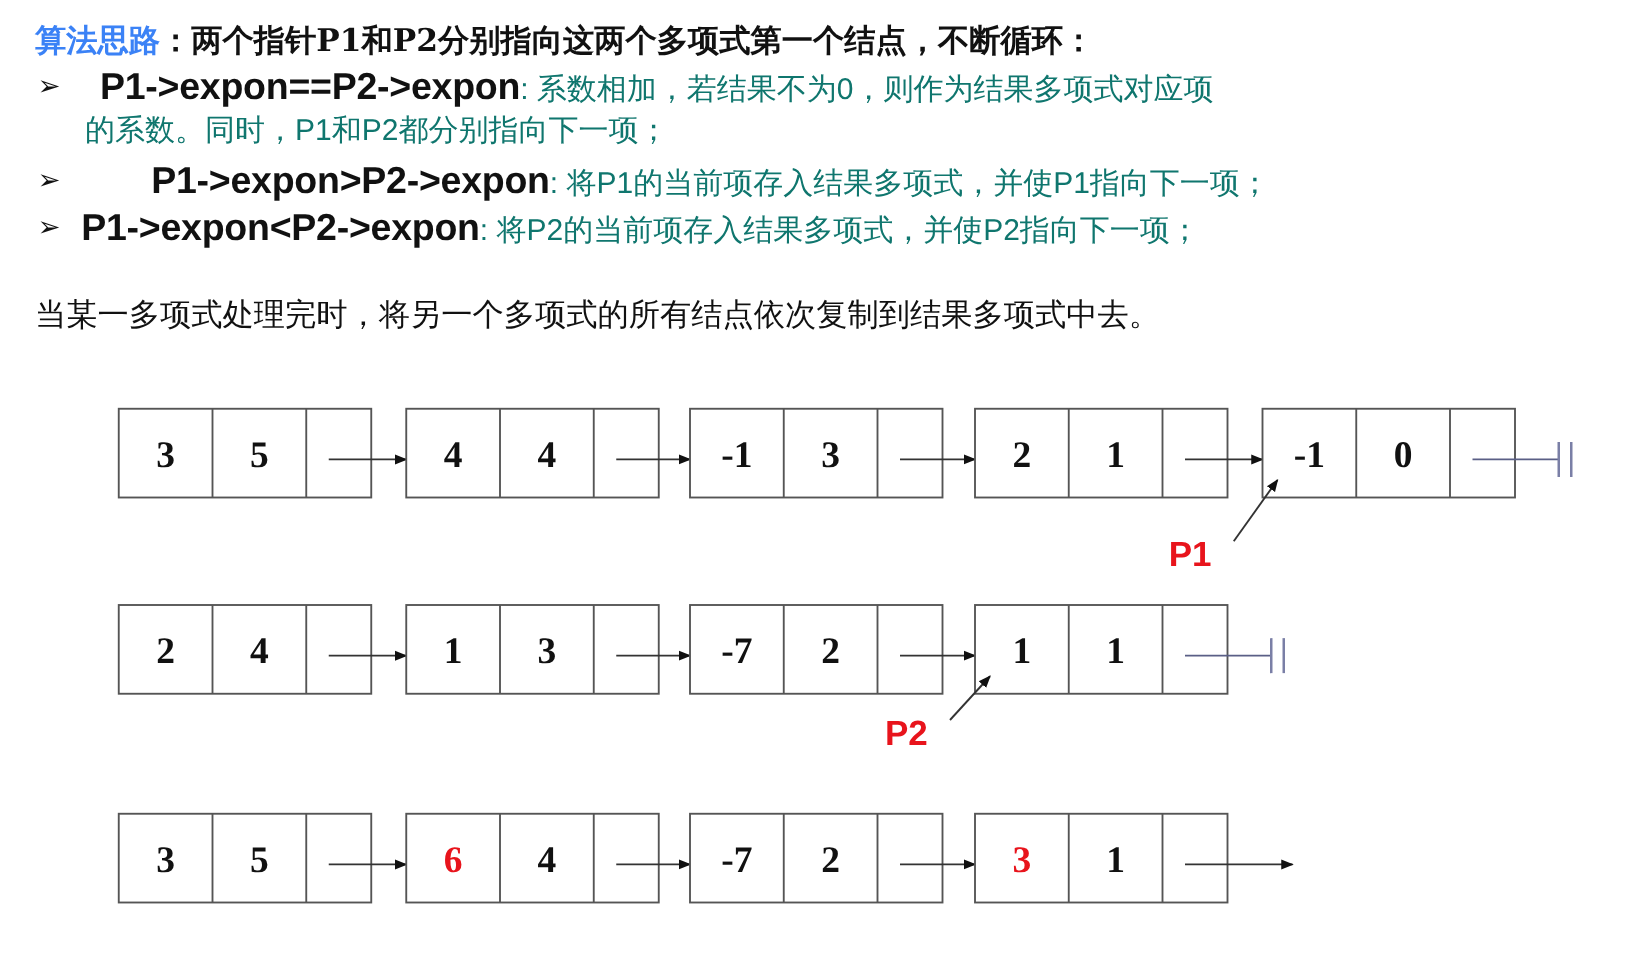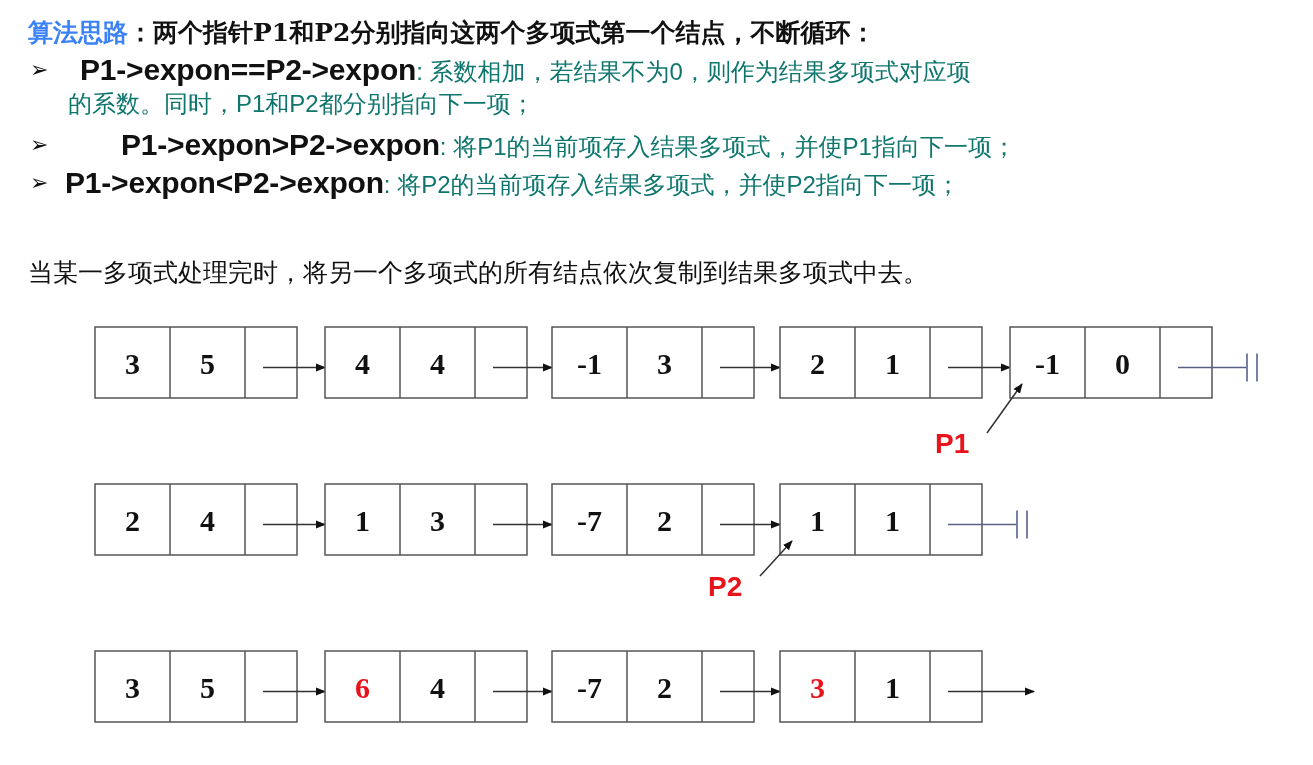--- a/index.html
+++ b/index.html
@@ -34,21 +34,21 @@
 <div class="line" style="top:130px;left:0;">
   <span class="bullet" style="top:0;">➢</span>
   <span style="position:absolute;left:80px;top:0;margin-left:41px;"><span class="cond">P1-&gt;expon&gt;P2-&gt;expon</span><span class="desc">: 将P1的当前项存入结果多项式，并使P1指向下一项；</span></span>
 </div>
 
 <div class="line" style="top:168px;left:0;">
   <span class="bullet" style="top:0;">➢</span>
   <span style="position:absolute;left:65px;top:0;"><span class="cond">P1-&gt;expon&lt;P2-&gt;expon</span><span class="desc">: 将P2的当前项存入结果多项式，并使P2指向下一项；</span></span>
 </div>
 
-<div class="line summary" style="top:258px;left:28px;">当某一多项式处理完时，将另一个多项式的所有结点依次复制到结果多项式中去。</div>
+<div class="line summary" style="top:237px;left:28px;">当某一多项式处理完时，将另一个多项式的所有结点依次复制到结果多项式中去。</div>
 
 <svg id="diagram" width="1313" height="765">
   <defs>
     <marker id="ah" markerWidth="10" markerHeight="10" refX="9" refY="5" orient="auto" markerUnits="userSpaceOnUse">
       <path d="M0,1 L10,5 L0,9 Z" fill="#111"></path>
     </marker>
   </defs>
   <g id="row1">
       <g>
         <rect x="95" y="327" width="202" height="71" fill="#fff" stroke="#555555" stroke-width="1.5"></rect>

